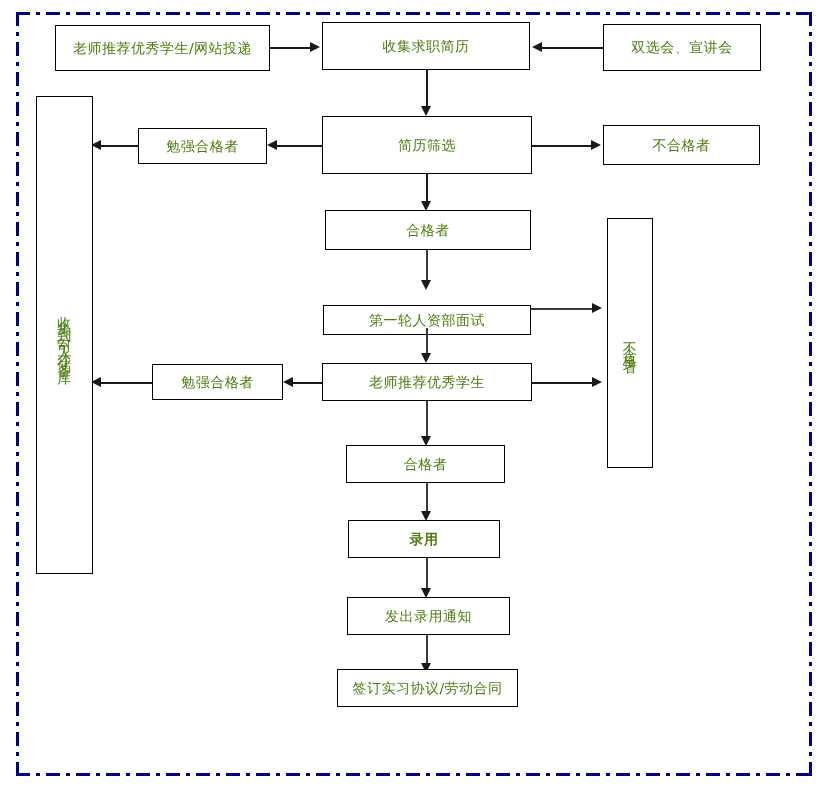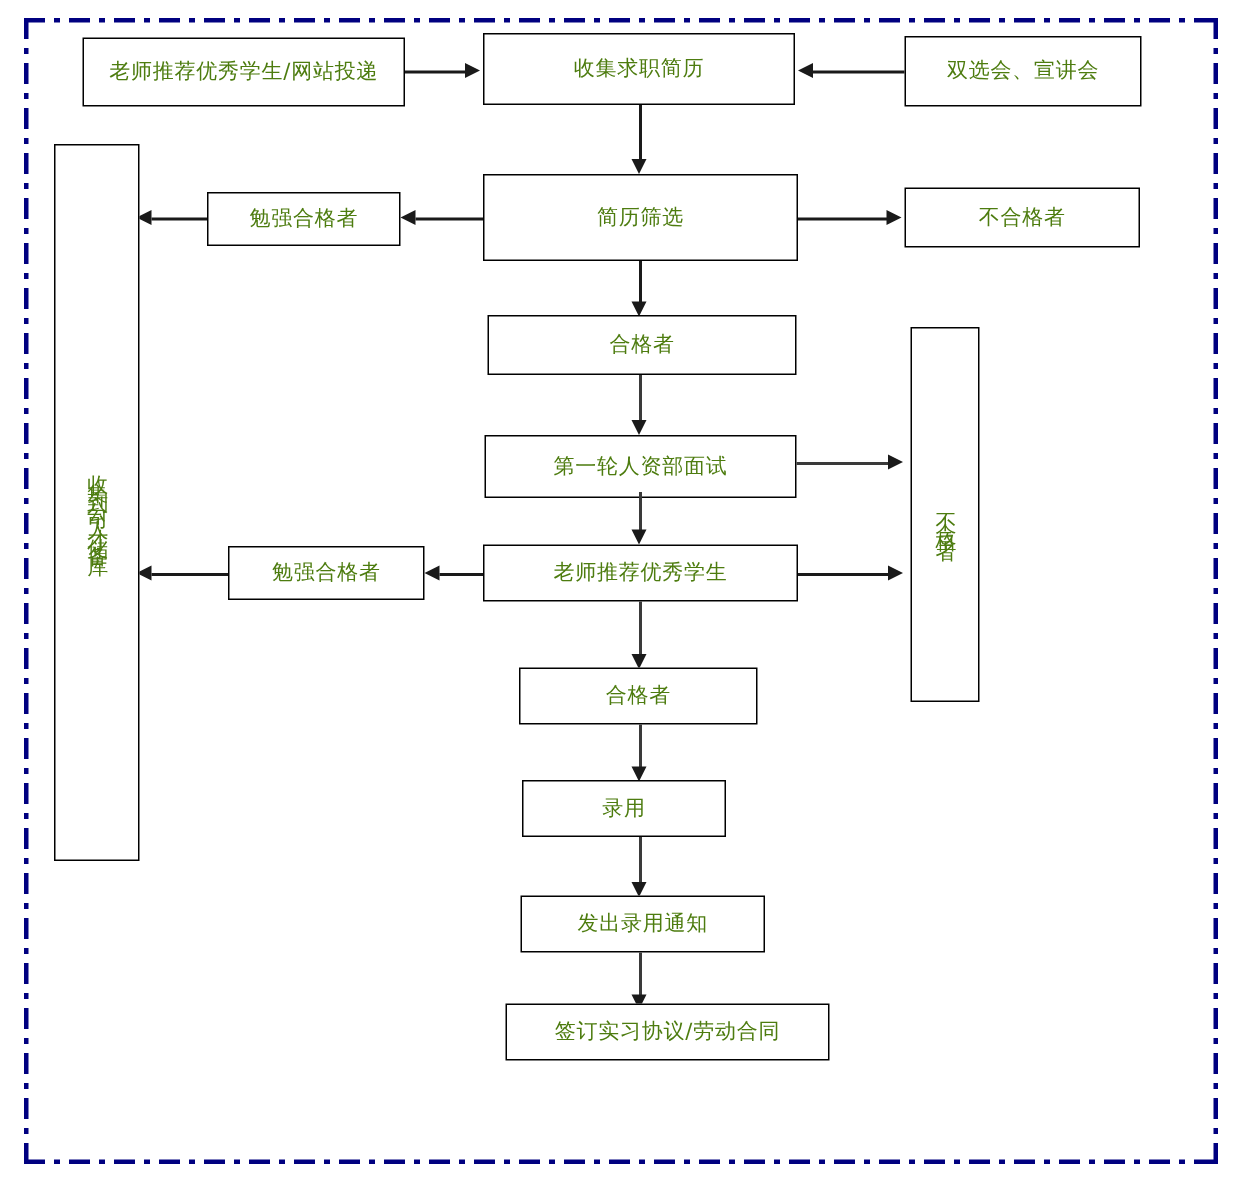--- a/index.html
+++ b/index.html
@@ -151,21 +151,21 @@
   <div class="vline dark" style="left:426px; top:174px; width:1.6px; height:30px;"></div>
   <div class="arrow down" style="left:420.5px; top:201px;"></div>
 
   <div class="node" style="left:325px; top:210px; width:206px; height:40px;">
     <span class="ln">合格者</span>
   </div>
 
   <div class="vline" style="left:426px; top:250px; height:32px;"></div>
   <div class="arrow down" style="left:420.5px; top:280px;"></div>
 
-  <div class="node" style="left:323px; top:290px; width:208px; height:42px;">
+  <div class="node" style="left:323px; top:305px; width:208px; height:30px;">
     <span class="ln">第一轮人资部面试</span>
   </div>
 
   <div class="hline" style="left:531px; top:308px; width:64px;"></div>
   <div class="arrow right" style="left:592px; top:302.5px;"></div>
 
   <div class="vline" style="left:426px; top:328px; height:28px;"></div>
   <div class="arrow down" style="left:420.5px; top:353px;"></div>
 
   <div class="node" style="left:322px; top:363px; width:210px; height:38px;">
@@ -196,31 +196,31 @@
     <span class="ln">不合格者</span>
   </div>
 
   <div class="node" style="left:346px; top:445px; width:159px; height:38px;">
     <span class="ln">合格者</span>
   </div>
 
   <div class="vline" style="left:426px; top:483px; height:31px;"></div>
   <div class="arrow down" style="left:420.5px; top:511px;"></div>
 
-  <div class="node" style="left:348px; top:520px; width:136px; height:38px;">
+  <div class="node" style="left:348px; top:520px; width:152px; height:38px;font-weight:bold;">
     <span class="ln">录用</span>
   </div>
 
   <div class="vline" style="left:426px; top:558px; height:33px;"></div>
   <div class="arrow down" style="left:420.5px; top:588px;"></div>
 
   <div class="node" style="left:347px; top:597px; width:163px; height:38px;">
     <span class="ln">发出录用通知</span>
   </div>
 
   <div class="vline" style="left:426px; top:635px; height:31px;"></div>
   <div class="arrow down" style="left:420.5px; top:663px;"></div>
 
-  <div class="node" style="left:337px; top:669px; width:216px; height:38px;">
+  <div class="node" style="left:337px; top:669px; width:181px; height:38px;">
     <span class="ln">签订实习协议/劳动合同</span>
   </div>
 
 </div>
 
 </body></html>

